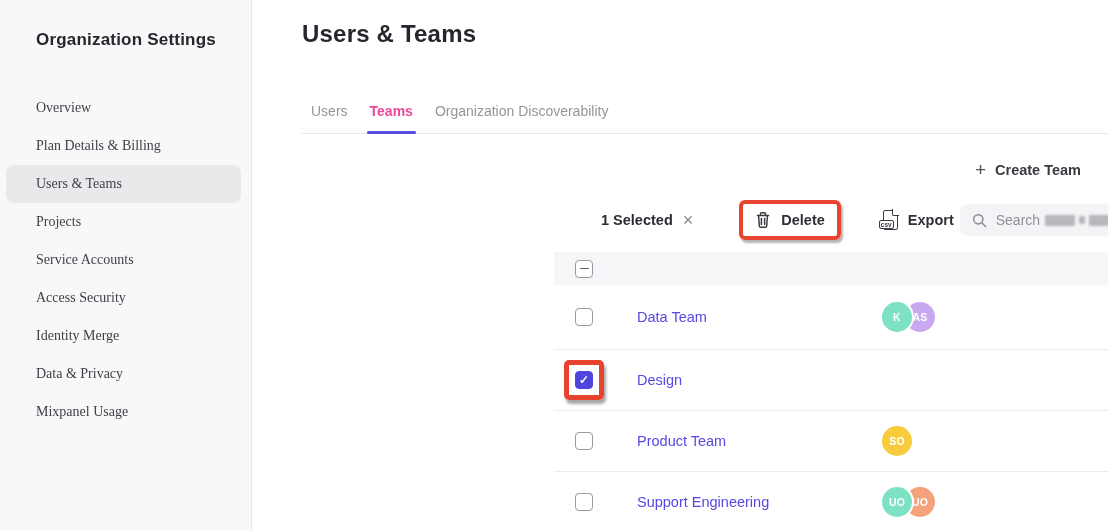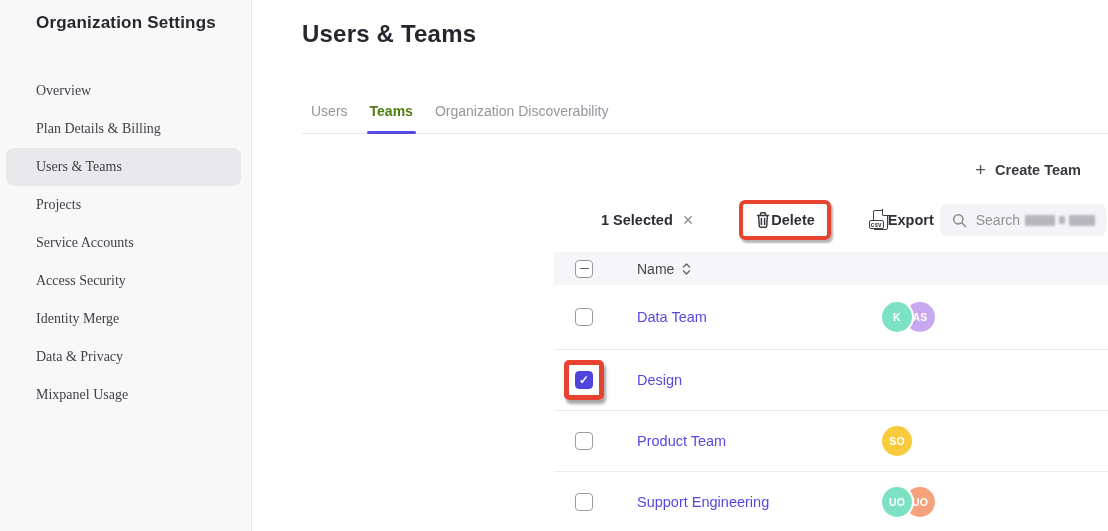--- a/index.html
+++ b/index.html
@@ -9,21 +9,21 @@
     background:#fff; color:#32323a; overflow:hidden; position:relative;
   }
   .stage { position:relative; width:1108px; height:531px; background:#fff; overflow:hidden; }
 
   
   .sidebar {
     position:absolute; left:0; top:0; width:252px; height:531px;
     background:#f8f8f9; border-right:1px solid #e7e7ea;
   }
   .sidebar-title {
-    padding:13px 0 0 36px; font-size:17px; font-weight:700; color:#26262e;
+    padding:30px 0 0 36px; font-size:17px; font-weight:700; color:#26262e;
     letter-spacing:.2px;
   }
   .nav { margin-top:39px; }
   .nav-item {
     height:38px; display:flex; align-items:center;
     margin:0 10px 0 6px; padding-left:30px; border-radius:8px;
     font-size:14px; color:#40404a; cursor:pointer;font-family:Liberation Serif, serif;
   }
   .nav-item.selected { background:#e9e9ec; }
 
@@ -34,21 +34,21 @@
     font-size:24px; font-weight:700; color:#26262e; letter-spacing:.2px;
   }
   .tabs {
     position:absolute; left:50px; right:0; top:88px; height:46px;
     display:flex; align-items:flex-end; border-bottom:1px solid #e9e9ec;
   }
   .tab {
     position:relative; padding:0 9px 14px 9px; margin-right:4px;
     font-size:14px; color:#95959e; cursor:pointer; white-space:nowrap;
   }
-  .tab.active { color:#4d7c0f; font-weight:700;margin-top:15px; }
+  .tab.active { color:#ec4899; font-weight:700;margin-top:15px; }
   .tab.active::after {
     content:""; position:absolute; left:6px; right:6px; bottom:-1px;
     height:3px; background:#5a49e3; border-radius:3px;
   }
 
   .create-team {
     position:absolute; top:162px; right:27px; display:flex; align-items:center; gap:9px;
     font-size:14.5px; font-weight:700; color:#3a3a42; cursor:pointer; background:none; border:none;
     font-family:inherit;
   }
@@ -58,21 +58,21 @@
   .toolbar {
     position:absolute; left:302px; right:45px; top:200px; height:40px;
     display:flex; align-items:center;
   }
   .sel-group { display:flex; align-items:center; gap:10px; margin-left:47px; }
   .sel-count { font-size:14.5px; font-weight:700; color:#2c2c34; white-space:nowrap; }
   .clear-x { font-size:18px; color:#87878f; cursor:pointer; line-height:1; }
   .vdivider { width:1px; height:36px; background:#e3e3e6; margin-left:18px; }
 
   .tool-btn {
-    display:flex; align-items:center; border:none; background:none;
+    display:flex; align-items:center; gap:10px; border:none; background:none;
     font-family:inherit; font-size:14.5px; font-weight:700; color:#2f2f37; cursor:pointer;
     padding:8px 6px;
   }
   .delete-wrap { position:relative; margin-left:38px; }
   .delete-annotation {
     position:absolute; left:-10px; right:-10px; top:-3px; bottom:-3px;
     border:4px solid #e8432e; border-radius:6px; pointer-events:none;
     box-shadow:2px 3px 2px rgba(90,90,90,.45);
   }
   .export-btn { margin-left:44px; }
@@ -223,29 +223,20 @@
 
         </span>
       </div>
     </div>
 
     <div class="table">
       <div class="thead">
         <div class="col-cb">
           <span class="checkbox indeterminate"></span>
         </div>
-        <div class="col-name">
-          <span class="name-header">
-            <span>Name</span>
-            <svg class="sort-icon" width="9" height="12" viewBox="0 0 9 12" fill="none" stroke="#5f5f68" stroke-width="1.3" stroke-linecap="round" stroke-linejoin="round">
-              <path d="M1.5 4 L4.5 1 L7.5 4"></path>
-                <path d="M1.5 8 L4.5 11 L7.5 8"></path>
-            </svg>
-          </span>
-        </div>
       </div>
       <div id="table-body">
   <div class="trow">
     <div class="col-cb">
       <span class="cb-wrap">
         <span class="checkbox"></span>
 
       </span>
     </div>
     <div class="col-name">

